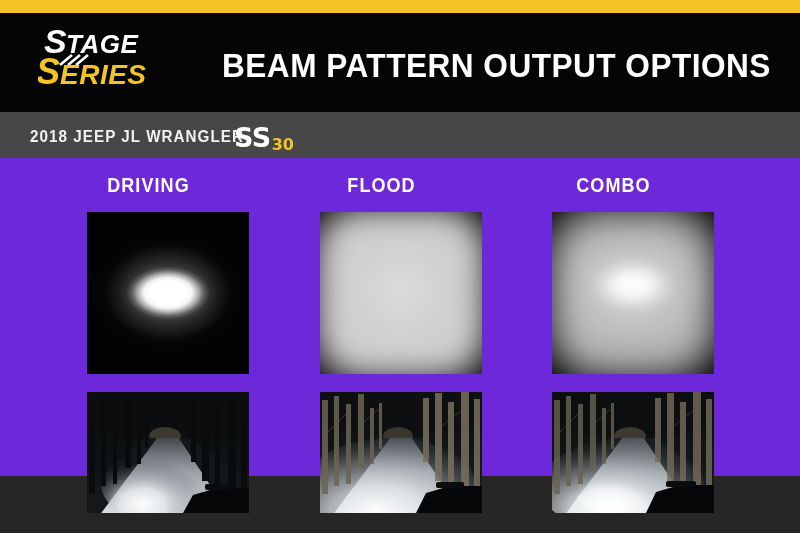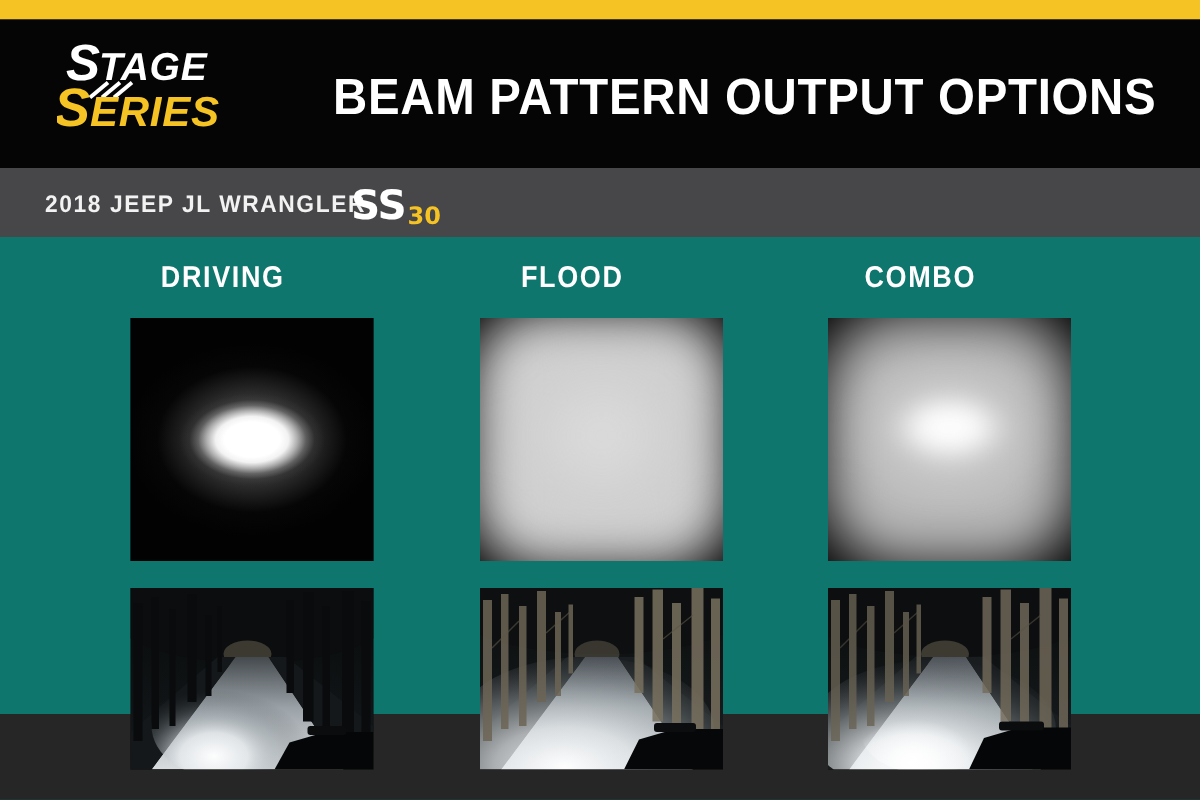--- a/index.html
+++ b/index.html
@@ -66,21 +66,21 @@
   }
   .model-num {
     color:#f6c324; font-size:16px; font-weight:bold; letter-spacing:0px;
     font-family:"DejaVu Sans", sans-serif;
     position:relative; top:3px; left:1px;
   }
 
   
   .body-area {
     position:absolute; left:0; top:158px; width:800px; height:318px;
-    background:#0f766e;
+    background:#6d28d9;
   }
 
   
   .col { position:absolute; top:0; width:233px; }
   .col-1 { left:32px; }
   .col-2 { left:265px; }
   .col-3 { left:497px; }
 
   .col-head {
     position:absolute; top:16px; left:0; width:233px;

